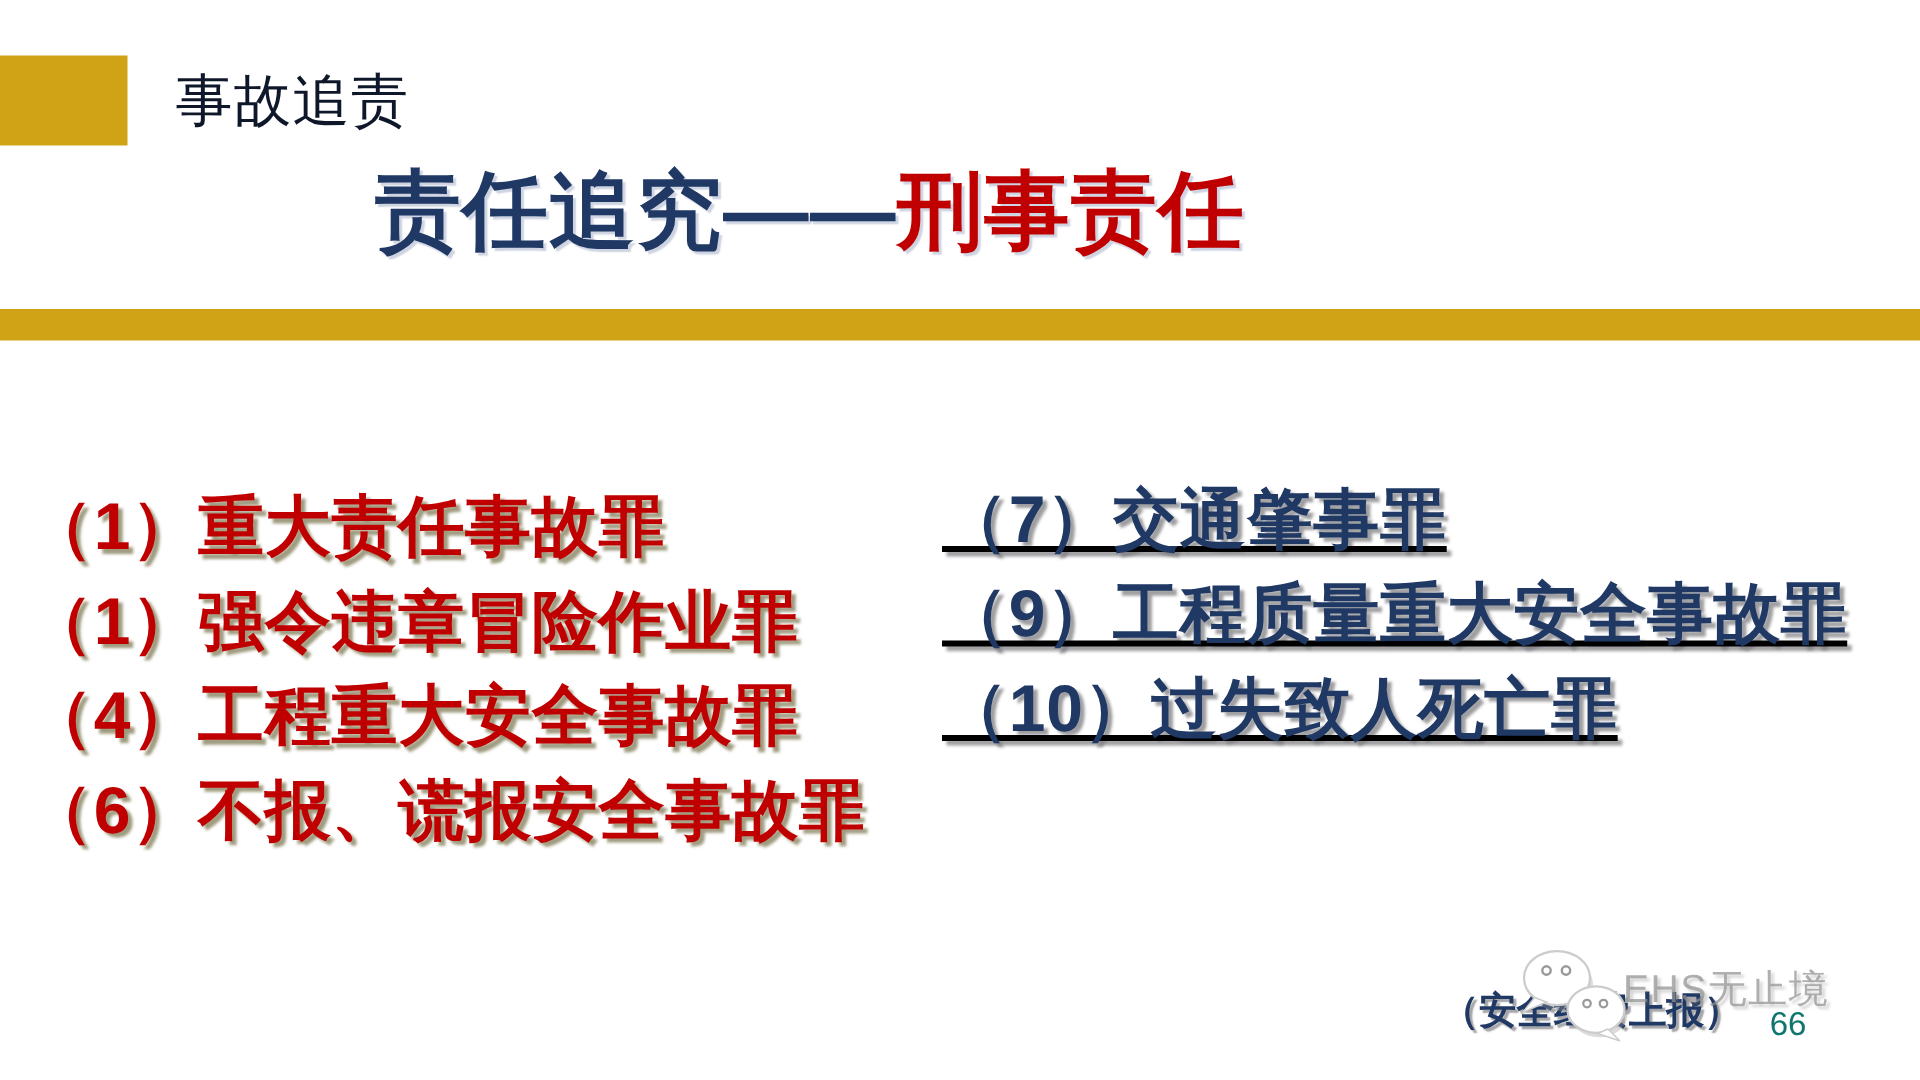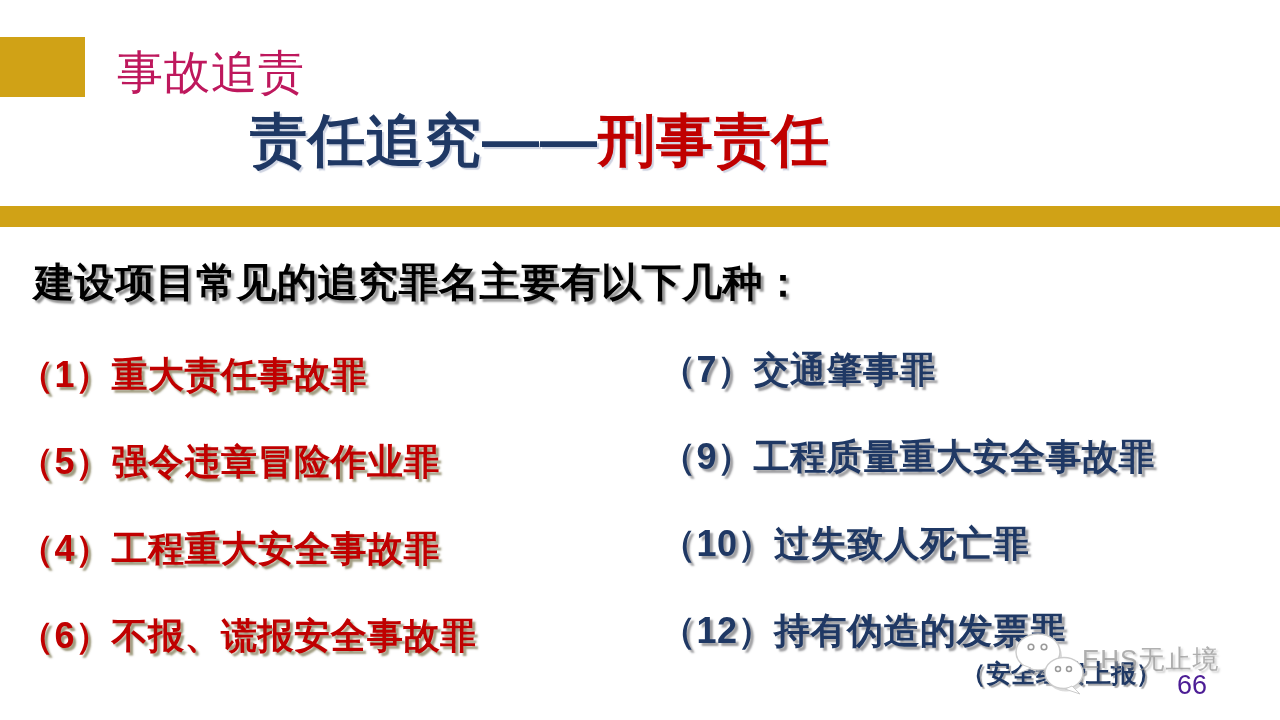--- a/index.html
+++ b/index.html
@@ -4,21 +4,21 @@
 <style>
   html,body{margin:0;padding:0;background:#fff;}
   .slide{
     position:relative;width:1280px;height:720px;background:#ffffff;overflow:hidden;
     font-family:"Liberation Sans","DejaVu Sans",sans-serif;
   }
   
   .gold-square{position:absolute;left:0;top:37px;width:85px;height:60px;background:#D0A216;}
   
   .section-label{
-    position:absolute;left:117px;top:42px;font-size:46px;font-weight:500;color:#be185d;
+    position:absolute;left:117px;top:42px;font-size:38px;font-weight:500;color:#0f172a;
     letter-spacing:1px;white-space:nowrap;
   }
   
   .title{
     position:absolute;left:0;top:103px;width:1080px;text-align:center;
     font-size:57px;font-weight:700;letter-spacing:1px;white-space:nowrap;
     text-shadow:2px 2px 1px rgba(165,175,200,0.55);
   }
   .title-blue{color:#1F3864;}
   .title-red{color:#C00000;}
@@ -26,74 +26,72 @@
   .gold-bar{position:absolute;left:0;top:206px;width:1280px;height:21px;background:#D0A216;}
   
   .heading{
     position:absolute;left:34px;top:255px;font-size:40px;font-weight:700;color:#000;
     white-space:nowrap;letter-spacing:0.5px;
     text-shadow:3px 3px 2px rgba(115,115,115,0.75);
   }
   
   .col{position:absolute;display:flex;flex-direction:column;}
   .col-left{left:18px;top:320px;}
-  .col-right{left:660px;top:315px;}
+  .col-right{left:628px;top:315px;text-decoration:underline;}
   .item{
     height:63px;display:flex;align-items:center;white-space:nowrap;
-    font-size:36px;font-weight:700;letter-spacing:0.5px;margin-top:24px;
+    font-size:44px;font-weight:700;letter-spacing:0.5px;
   }
   .item-red{color:#C00000;text-shadow:3px 3px 2px rgba(135,130,95,0.8);}
   .item-navy{color:#1F3864;text-shadow:3px 3px 2px rgba(125,125,130,0.75);}
   
   .note{
     position:absolute;left:961px;top:657px;font-size:25px;font-weight:700;color:#1F3864;
     white-space:nowrap;text-shadow:2px 2px 1px rgba(125,125,130,0.7);
   }
   
   .watermark-text{
     position:absolute;left:1082px;top:642px;font-size:26px;font-weight:500;
     color:rgba(145,145,145,0.72);white-space:nowrap;letter-spacing:1px;
     text-shadow:2px 2px 2px rgba(120,120,120,0.35);
   }
   .wechat-logo{position:absolute;left:1010px;top:629px;width:82px;height:68px;}
   
   .page-number{
     position:absolute;left:1170px;top:670px;width:44px;text-align:center;
-    font-size:27px;color:#4c1d95;
+    font-size:22px;color:#0f766e;
   }
 </style>
 </head>
 <body>
 
 <div class="slide">
 
   <div class="gold-square"></div>
 
   <div class="section-label">事故追责</div>
 
   <div class="title">
     <span class="title-blue">责任追究——</span><span class="title-red">刑事责任</span>
   </div>
 
   <div class="gold-bar"></div>
 
-  <div class="heading">建设项目常见的追究罪名主要有以下几种：</div>
 
   <div class="col col-left">
     <div class="item item-red">（1）重大责任事故罪</div>
-    <div class="item item-red">（5）强令违章冒险作业罪</div>
+    <div class="item item-red">（1）强令违章冒险作业罪</div>
     <div class="item item-red">（4）工程重大安全事故罪</div>
     <div class="item item-red">（6）不报、谎报安全事故罪</div>
   </div>
 
   <div class="col col-right">
     <div class="item item-navy">（7）交通肇事罪</div>
     <div class="item item-navy">（9）工程质量重大安全事故罪</div>
     <div class="item item-navy">（10）过失致人死亡罪</div>
-    <div class="item item-navy">（12）持有伪造的发票罪</div>
   </div>
 
   <div class="note">（安全经费上报）</div>
 
   <div class="watermark-text">EHS无止境</div>
 
   <svg class="wechat-logo" viewBox="0 0 82 68" xmlns="http://www.w3.org/2000/svg">
 
     <ellipse cx="30" cy="27" rx="22" ry="18" fill="#9a9a9a" opacity="0.35"></ellipse>
     <ellipse cx="56" cy="47" rx="19" ry="15.5" fill="#9a9a9a" opacity="0.35"></ellipse>

